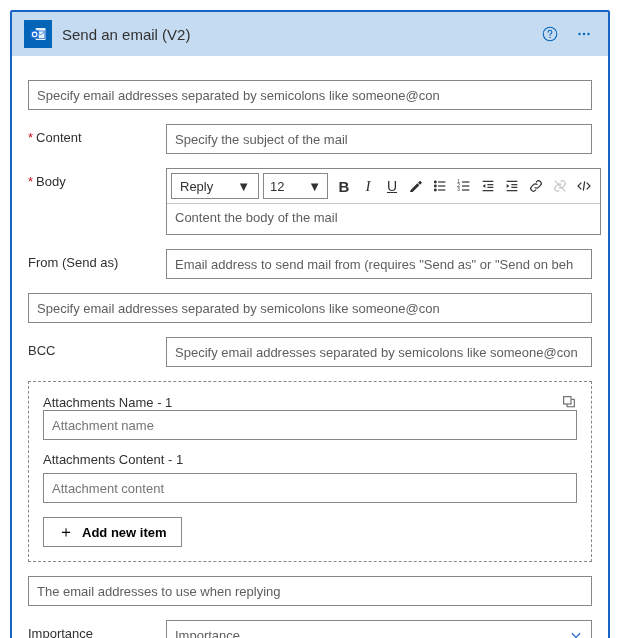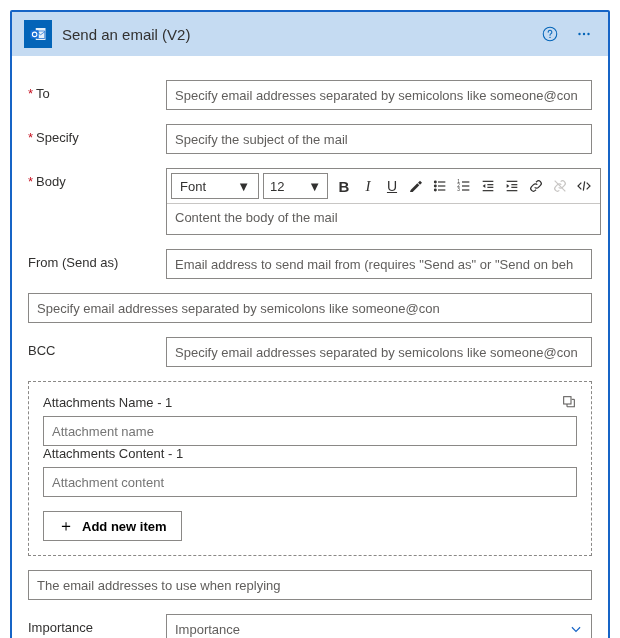--- a/index.html
+++ b/index.html
@@ -117,33 +117,32 @@
   }
 
   
   .attach-box {
     border: 1px dashed #8a8886;
     padding: 12px 14px 14px 14px;
     margin-top: 12px;
   }
   .attach-box .ahdr {
     display: flex; justify-content: space-between; align-items: center;
-    margin-bottom: 6px;
     font-size: 13px;
     color: #323130;
   }
   .attach-box input[type=text] {
     width: 100%;
     height: 30px;
     border: 1px solid #8a8886;
     padding: 0 8px;
     font-family: Liberation Sans, sans-serif;
     font-size: 13px;
   }
-  .attach-box .sub { margin-top: 0; margin-bottom: 6px; font-size: 13px; }
+  .attach-box .sub { margin-top: 12px; margin-bottom: 6px; font-size: 13px; }
   .add-btn {
     display: inline-flex; align-items: center; gap: 8px;
     border: 1px solid #8a8886;
     background: #fff;
     height: 30px;
     padding: 0 14px;
     margin-top: 14px;
     cursor: pointer;
     font-size: 13px;
     font-weight: 600;
@@ -180,40 +179,39 @@
           <circle cx="6" cy="12" r="1.6" fill="#0364b8"></circle>
           <circle cx="12" cy="12" r="1.6" fill="#0364b8"></circle>
           <circle cx="18" cy="12" r="1.6" fill="#0364b8"></circle>
         </svg>
     </div>
   </div>
 
   <div class="body">
 
     <div class="row">
-      <div class="lbl req">To</div>
       <div class="field">
           <input type="text" placeholder="Specify email addresses separated by semicolons like someone@con" style="">
         </div>
     </div>
 
     <div class="row">
-      <div class="lbl req">Specify</div>
+      <div class="lbl req">Content</div>
       <div class="field">
           <input type="text" placeholder="Specify the subject of the mail" style="">
         </div>
     </div>
 
     <div class="row">
       <div class="lbl req">Body</div>
       <div class="field">
         <div class="rich">
           <div class="toolbar">
             <div class="grp fontsel">
-              <span>Font</span>
+              <span>Reply</span>
               <span>▼</span>
             </div>
             <div class="grp sizesel">
               <span>12</span>
               <span>▼</span>
             </div>
             <div class="tb-btn" style="font-weight:900;font-size:15px;">B</div>
             <div class="tb-btn" style="font-style:italic;font-family:serif;font-size:15px;">I</div>
             <div class="tb-btn" style="text-decoration:underline;font-size:14px;">U</div>
             <div class="tb-btn">

